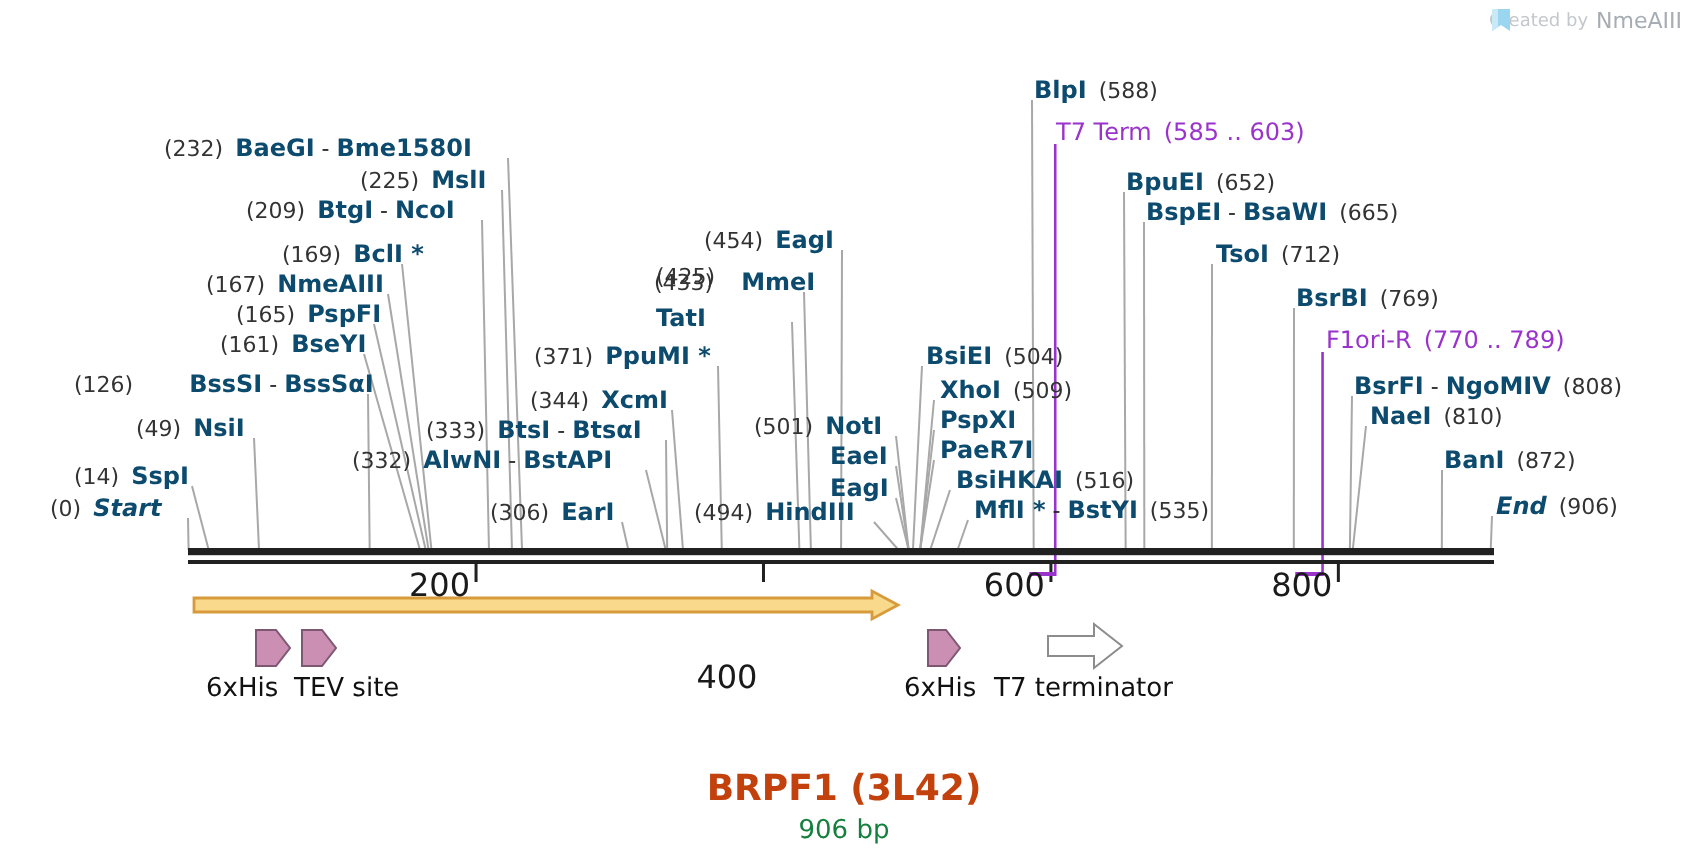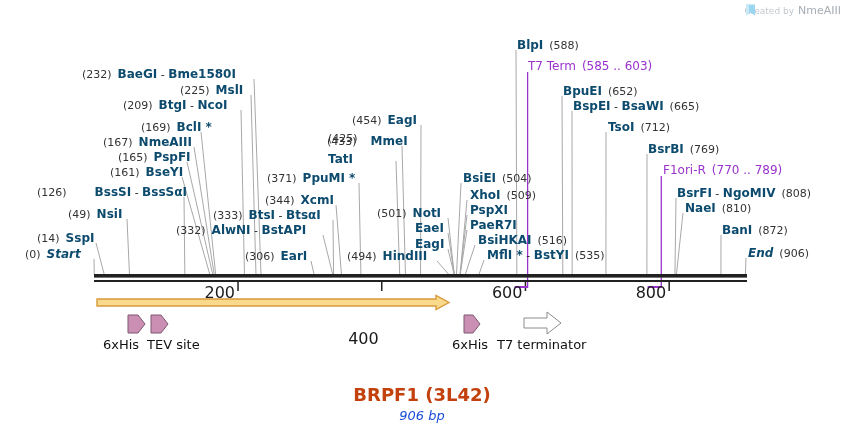--- a/index.html
+++ b/index.html
@@ -17,21 +17,21 @@
   .slabel .sep{font-size:11px;font-weight:normal;color:#222;}
   .slabel.purple .pos,.slabel.purple .nm,.slabel.purple .sep{color:#9933cc;font-weight:normal;font-size:12px;}
   .slabel.italic .nm{font-style:italic;}
   
   .rnum{position:absolute;font-size:16px;color:#1a1a1a;width:40px;text-align:right;}
   
   .flabel{position:absolute;top:337px;font-size:13px;color:#111;white-space:nowrap;}
   
   .title-block{position:absolute;left:0;right:0;top:384px;text-align:center;}
   .title-block .tname{font-size:18px;font-weight:bold;color:#c2410c;}
-  .title-block .tlen{font-size:13px;color:#1d4ed8;margin-top:3px;font-style:italic;}
+  .title-block .tlen{font-size:13px;color:#15803d;margin-top:3px;}
 </style>
 </head>
 <body>
 
 <div class="canvas">
 
   <div class="credit">
     <span class="pre">Created by</span>
     <svg width="11" height="14" viewBox="0 0 11 14">
       <path d="M1,0.5 h9 v11 l-4.5,-3 l-4.5,3 z" fill="#9ad6ef"></path>

